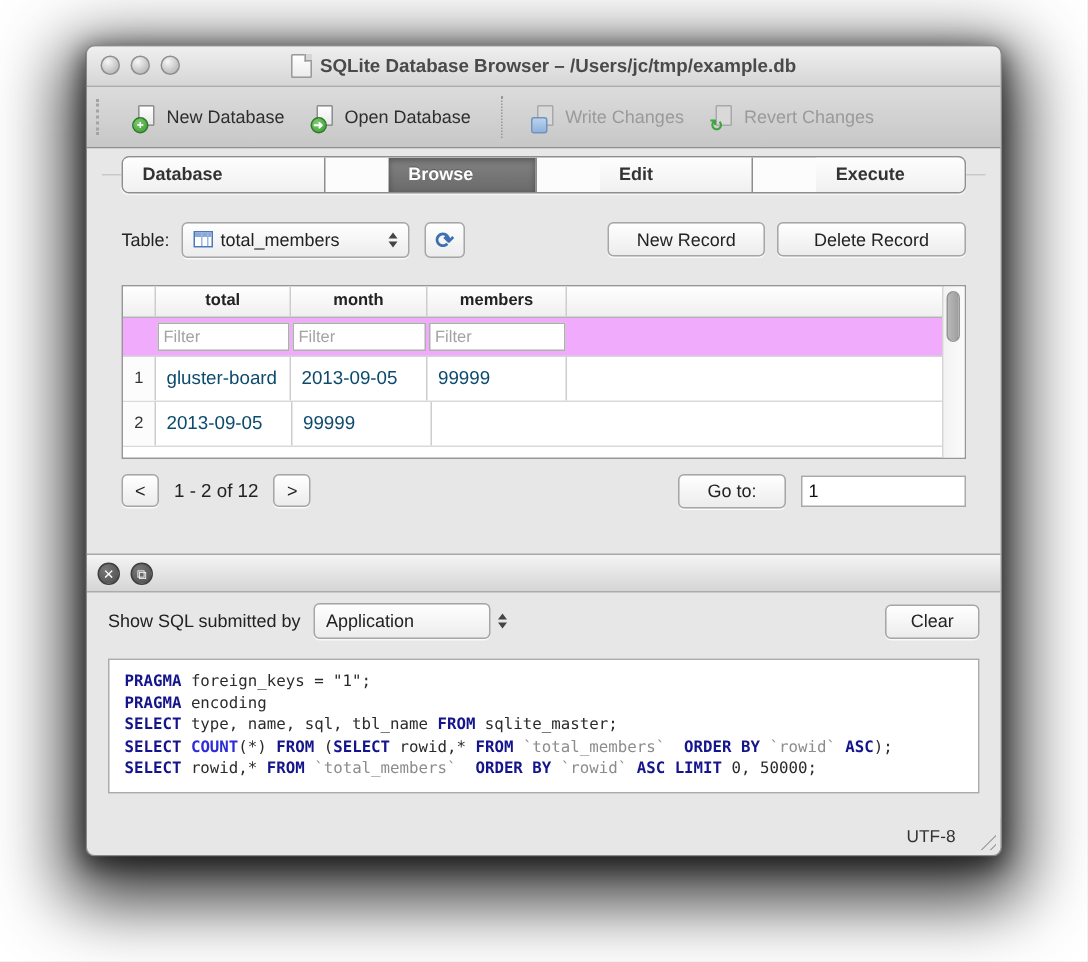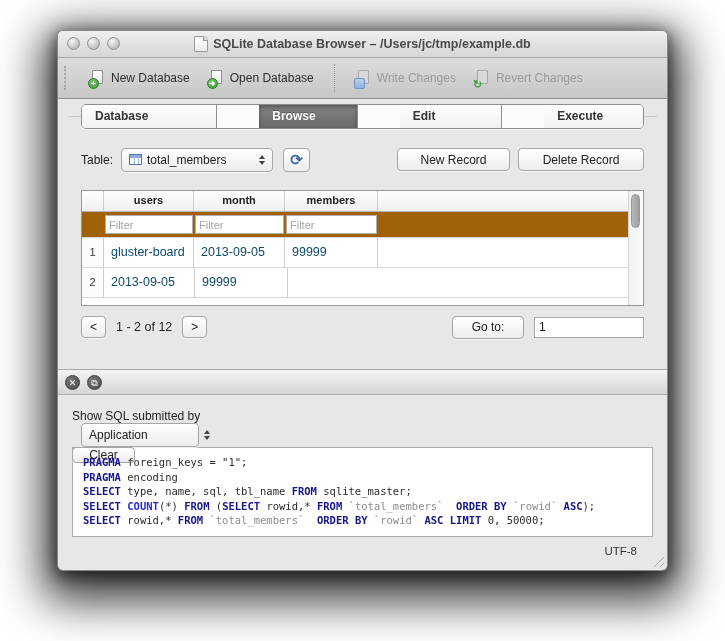--- a/index.html
+++ b/index.html
@@ -67,21 +67,21 @@
   .tblicon{width:13px;height:11px;border:1px solid #4A79B8;background:#fff;box-sizing:border-box;position:relative;flex:0 0 auto;}
   .tblicon:before{content:"";position:absolute;left:0;top:0;right:0;height:3px;background:#8AA9D9;}
   .tblicon:after{content:"";position:absolute;left:4px;top:0;bottom:0;width:1px;background:#9DB6DC;box-shadow:4px 0 0 #9DB6DC;}
   
   .grid{margin-top:17px;height:116px;border:1px solid #979797;background:#fff;position:relative;box-sizing:border-box;}
   .grid-inner{position:absolute;left:0;top:0;right:15px;bottom:0;overflow:hidden;}
   .g-row{display:flex;}
   .g-cell{box-sizing:border-box;border-right:1px solid #CDCDCD;overflow:hidden;white-space:nowrap;}
   .g-head{height:20px;background:linear-gradient(#FFFFFF,#EFEFEF);border-bottom:1px solid #B3B3B3;}
   .g-head .g-cell{font-size:11px;font-weight:bold;color:#222;text-align:center;line-height:19px;}
-  .g-filterrow{height:25px;background:#a16207;border-bottom:1px solid #D6D6D6;align-items:center;justify-content:space-between;}
+  .g-filterrow{height:25px;background:#f0abfc;border-bottom:1px solid #D6D6D6;align-items:center;justify-content:space-between;}
   .g-filterrow .g-cell{border-right:none;padding:0 1px;height:25px;display:flex;align-items:center;}
   .g-filterrow input{width:100%;height:19px;border:1px solid #AFAFAF;box-sizing:border-box;font-size:11px;
                      font-family:"Liberation Sans",sans-serif;padding:0 3px;color:#333;background:#fff;outline:none;}
   .g-filterrow input::placeholder{color:#A3A3A3;}
   .g-datarow{height:29px;border-bottom:1px solid #D9D9D9;background:#fff;}
   .g-datarow .g-cell{font-size:12.5px;color:#0c4a6e;line-height:28px;padding-left:7px;}
   .g-datarow .g-num{font-size:11px;color:#333;text-align:center;padding-left:0;background:#FCFCFC;}
   .g-fill{flex:1;border-right:none !important;}
   .vscroll{position:absolute;right:0;top:0;bottom:0;width:15px;background:linear-gradient(90deg,#F2F2F2,#FBFBFB);
            border-left:1px solid #D4D4D4;box-sizing:border-box;}
@@ -94,30 +94,30 @@
   .goto-input{width:110px;height:21px;border:1px solid #A9A9A9;box-sizing:border-box;font-size:12px;
               font-family:"Liberation Sans",sans-serif;padding:0 4px;color:#111;outline:none;background:#fff;}
   
   .dockhead{flex:0 0 24px;height:24px;background:linear-gradient(#F4F4F4,#D5D5D5);
             border-top:1px solid #A8A8A8;border-bottom:1px solid #ABABAB;position:relative;
             display:flex;align-items:center;padding:0 7px;gap:7px;box-sizing:content-box;}
   .dbtn{width:15px;height:15px;border-radius:50%;background:radial-gradient(circle at 35% 30%,#787878,#4B4B4B);
         color:#fff;font-size:9px;line-height:15px;text-align:center;border:1px solid #3E3E3E;box-sizing:border-box;}
   .docktitle{position:absolute;left:0;right:0;text-align:center;font-size:12px;color:#222;pointer-events:none;}
   .dockbody{flex:0 0 150px;height:150px;background:#E7E7E7;padding:0 14px;box-sizing:border-box;}
-  .showrow{margin-top:14px;height:26px;display:flex;align-items:flex-start;flex-direction:column;}
+  .showrow{margin-top:6px;height:26px;display:flex;align-items:center;}
   .logbox{margin-top:12px;height:90px;background:#fff;border:1px solid #ABABAB;box-sizing:border-box;
           font-family:"DejaVu Sans Mono",monospace;font-size:10.5px;line-height:14.6px;
           padding:7px 10px;overflow:hidden;white-space:pre;color:#2B2B2B;}
   .tok-kw{color:#14148C;font-weight:bold;}
   .tok-fn{color:#2C2CD8;font-weight:bold;}
   .tok-id{color:#8C8C8C;}
   .tok-plain{color:#2B2B2B;}
   
-  .statusbar{flex:1;position:relative;display:flex;align-items:flex-start;justify-content:flex-end;padding-right:30px;}
+  .statusbar{flex:1;position:relative;display:flex;align-items:center;justify-content:flex-end;padding-right:30px;}
   .enc{font-size:11.5px;color:#333;}
   .grip{position:absolute;right:3px;bottom:3px;width:13px;height:13px;opacity:.8;
         background:repeating-linear-gradient(135deg,transparent 0 3px,#9A9A9A 3px 4px);
         clip-path:polygon(100% 0,100% 100%,0 100%);}
   .spacer{flex:1;}
 </style>
 </head>
 <body>
 
 <div class="window">
@@ -186,29 +186,29 @@
         <span>total_members</span>
         <span class="arrows">
             <i class="up"></i>
             <i class="dn"></i>
           </span>
       </div>
       <span class="sqbtn">
         <span>⟳</span>
       </span>
       <span class="spacer"></span>
-      <button class="mbtn" style="width:113px;">New Record</button>
+      <button class="mbtn" style="width:105px;">New Record</button>
       <button class="mbtn" style="width:126px;margin-left:8px;">Delete Record</button>
     </div>
 
     <div class="grid">
       <div class="grid-inner">
           <div class="g-row g-head">
             <div class="g-cell " style="width: 22px;"></div>
-            <div class="g-cell " style="width: 90px;">users</div>
+            <div class="g-cell " style="width: 90px;">total</div>
             <div class="g-cell " style="width: 91px;">month</div>
             <div class="g-cell " style="width: 93px;">members</div>
             <div class="g-cell g-fill"></div>
           </div>
           <div class="g-row g-filterrow">
             <div class="g-cell " style="width: 22px;"></div>
             <div class="g-cell " style="width: 90px;">
               <input placeholder="Filter" style="">
             </div>
             <div class="g-cell " style="width: 91px;">

